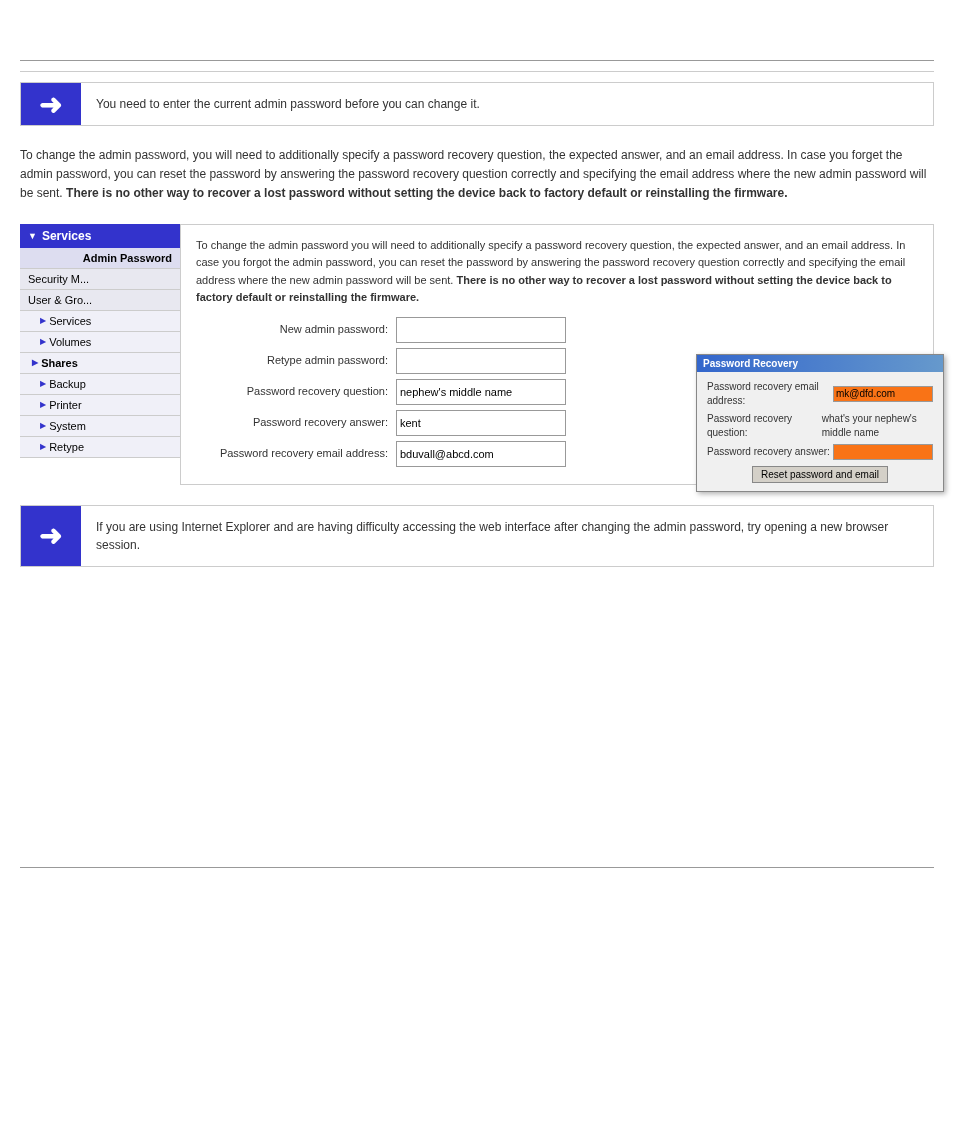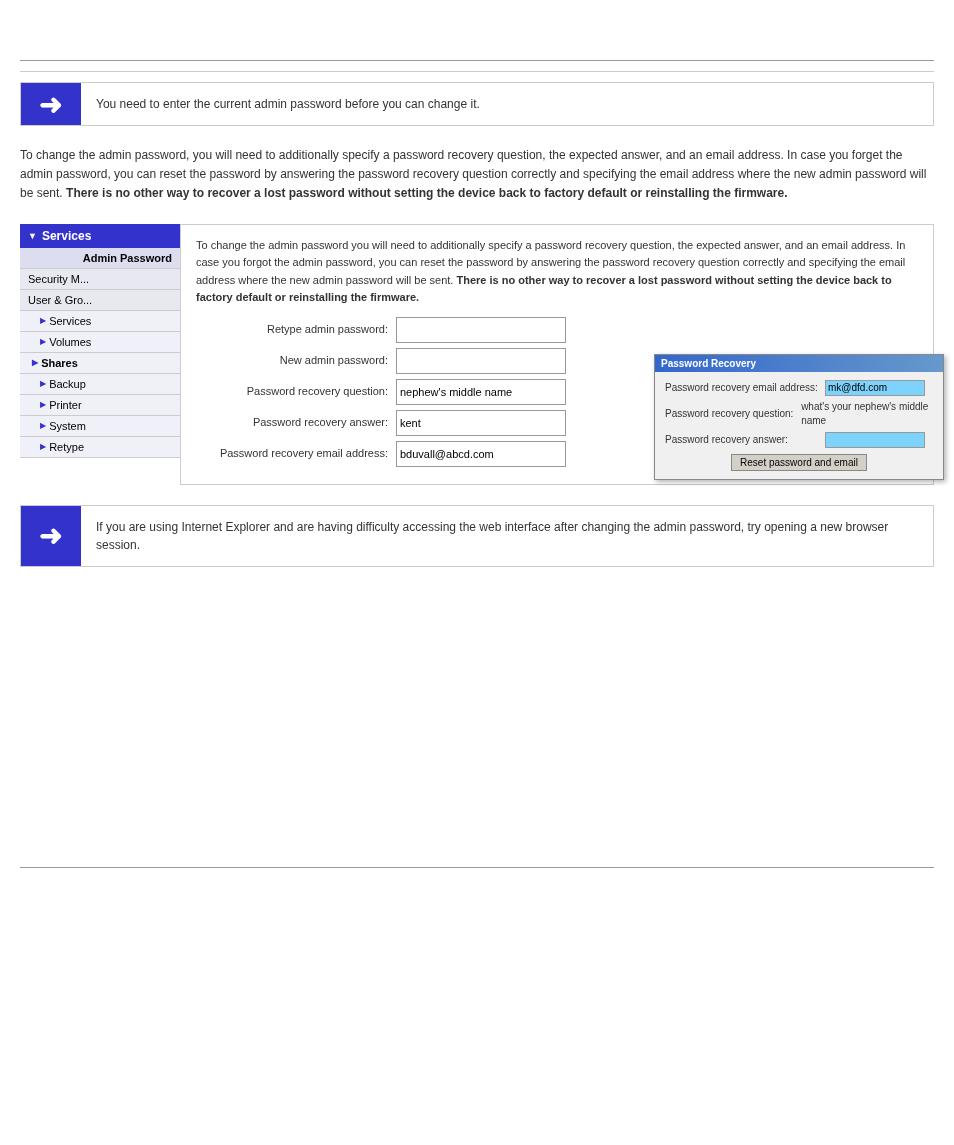--- a/index.html
+++ b/index.html
@@ -165,21 +165,21 @@
       height: 26px;
       width: 170px;
       background: #fff;
     }
 
     
     .recovery-dialog {
       position: absolute;
       right: -10px;
       top: 130px;
-      width: 290px;
+      width: 248px;
       border: 1px solid #888;
       background: #d4d0c8;
       box-shadow: 2px 2px 5px rgba(0,0,0,0.3);
       font-size: 10px;
     }
     .recovery-dialog-titlebar {
       background: linear-gradient(to right, #3366cc, #6699cc);
       color: white;
       padding: 3px 6px;
       font-size: 10px;
@@ -201,21 +201,21 @@
       width: 160px;
       font-size: 10px;
       color: #333;
     }
     .recovery-input {
       border: 1px solid #999;
       padding: 1px 2px;
       font-size: 10px;
       height: 16px;
       width: 100px;
-      background: #7dd3fc;
+      background: #f97316;
     }
     .recovery-value {
       font-size: 10px;
       color: #333;
     }
     .recovery-button-row {
       text-align: center;
       margin-top: 6px;
     }
     .recovery-button {
@@ -298,26 +298,26 @@
   </div>
 
   <div class="main-panel">
     <p>
       To change the admin password you will need to additionally specify a password recovery question, the expected answer, and an email address. In case you forgot the admin password, you can reset the password by answering the password recovery question correctly and specifying the email address where the new admin password will be sent. <strong>There is no other way to recover a lost password without setting the device back to factory default or reinstalling the firmware.</strong>
     </p>
 
     <div class="form-table">
 
       <div class="form-row">
+        <label class="form-label">New admin password:</label>
+        <input class="form-input" type="password" value="" style="">
+      </div>
+
+      <div class="form-row">
         <label class="form-label">Retype admin password:</label>
-        <input class="form-input" type="password" value="" style="">
-      </div>
-
-      <div class="form-row">
-        <label class="form-label">New admin password:</label>
         <input class="form-input" type="password" value="" style="">
       </div>
 
       <div class="form-row">
         <label class="form-label">Password recovery question:</label>
         <input class="form-input" type="text" value="nephew's middle name" style="">
       </div>
 
       <div class="form-row">
         <label class="form-label">Password recovery answer:</label>

